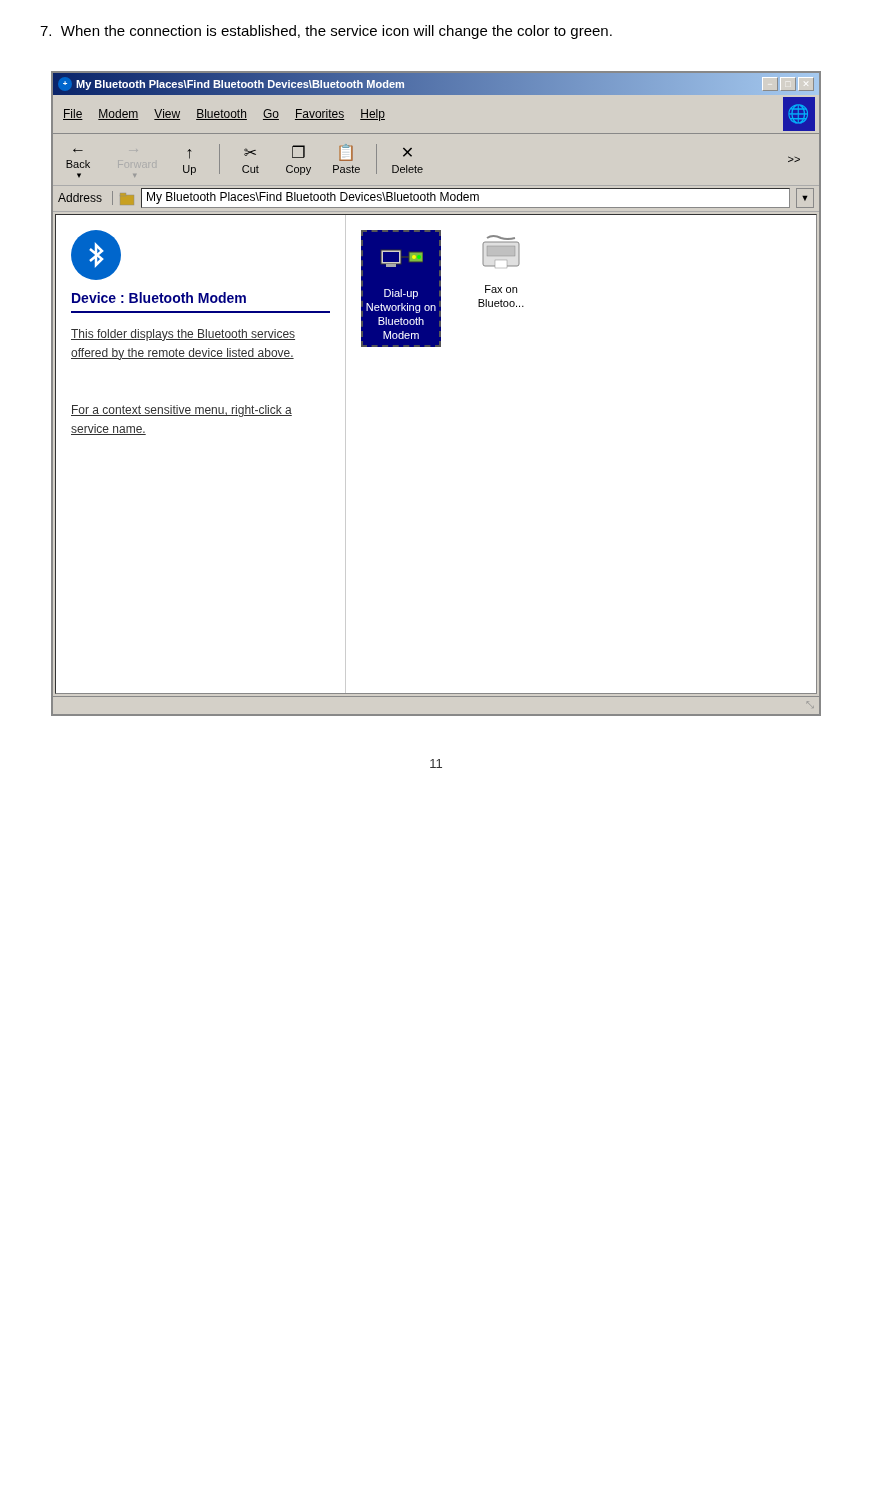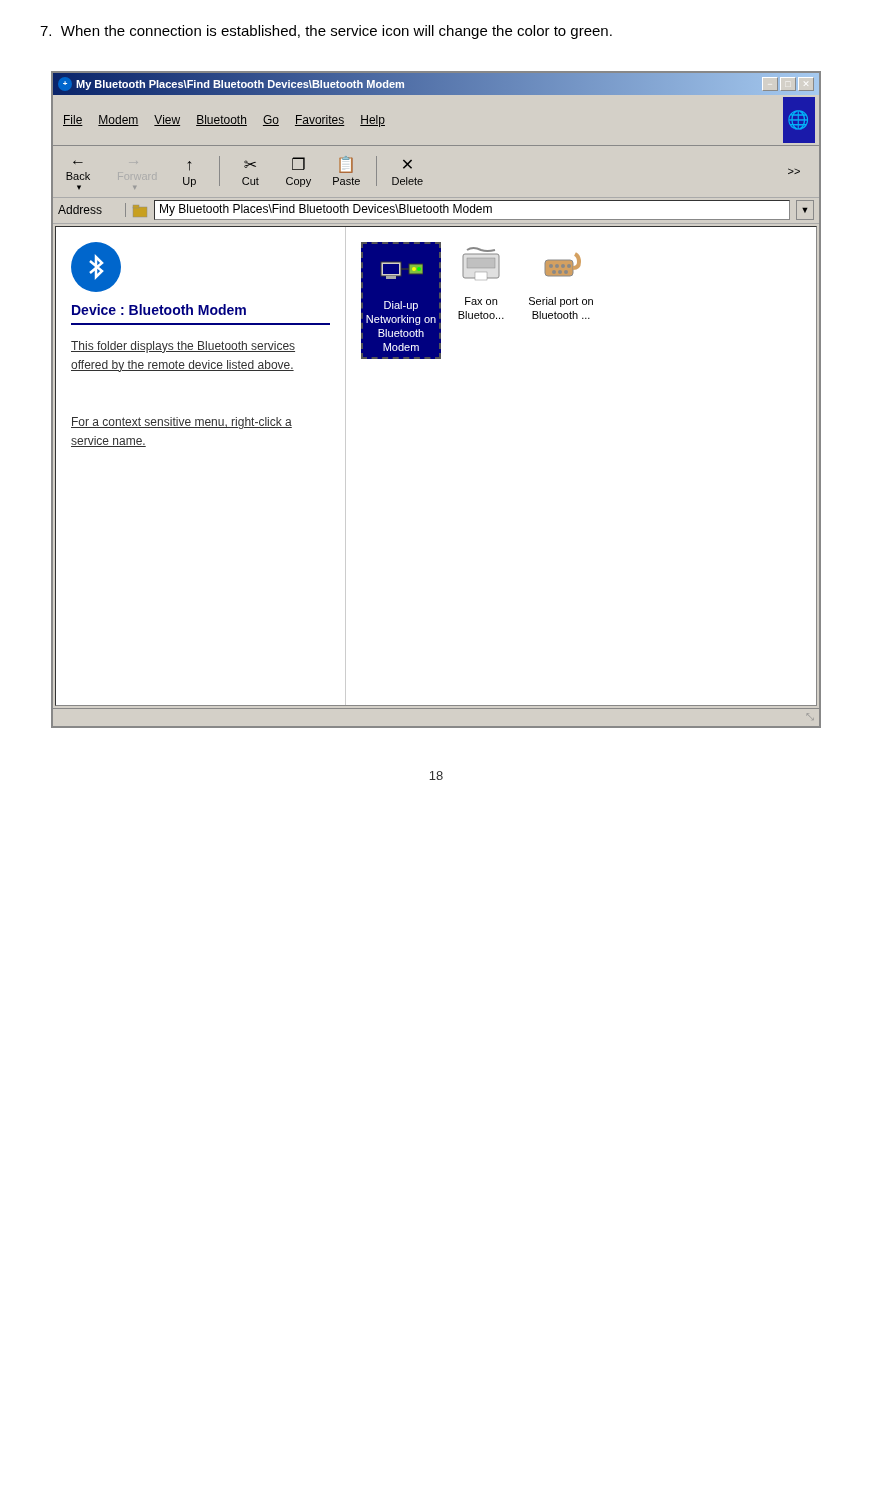--- a/index.html
+++ b/index.html
@@ -71,21 +71,21 @@
 
     
     .win-menubar {
       background: #d4d0c8;
       border-bottom: 1px solid #888;
       padding: 2px 4px;
       display: flex;
       gap: 4px;
     }
     .menu-item {
-      padding: 16px 6px;
+      padding: 10px 6px;
       font-size: 12px;
       cursor: pointer;
       text-decoration: underline;
     }
 
     
     .win-toolbar {
       background: #d4d0c8;
       border-bottom: 1px solid #aaa;
       padding: 3px 5px;
@@ -123,21 +123,21 @@
       border-bottom: 1px solid #aaa;
       padding: 3px 5px;
       display: flex;
       align-items: center;
       gap: 6px;
       height: 26px;
     }
     .address-label {
       font-size: 12px;
       border-right: 1px solid #888;
-      padding-right: 23px;
+      padding-right: 10px;
     }
     .address-input {
       flex: 1;
       background: white;
       border: 1px inset #888;
       padding: 1px 4px;
       font-size: 12px;
       height: 20px;
     }
     .address-dropdown {
@@ -192,20 +192,21 @@
       line-height: 1.6;
       text-decoration: underline;
     }
     .right-panel {
       flex: 1;
       background: white;
       padding: 15px;
       display: flex;
       flex-direction: row;
       align-items: flex-start;
+      gap: 20px;
     }
     .service-icon {
       display: flex;
       flex-direction: column;
       align-items: center;
       width: 80px;
       cursor: pointer;
     }
     .service-icon.selected {
       background: #000080;
@@ -402,43 +403,24 @@
             <rect x="8" y="14" width="28" height="10" fill="#c0c0c0" stroke="#888" stroke-width="0.5"></rect>
 
             <path d="M8,6 Q14,2 22,6 Q28,8 36,6" fill="none" stroke="#888" stroke-width="2"></path>
 
             <rect x="16" y="28" width="12" height="8" fill="white" stroke="#888" stroke-width="0.5"></rect>
           </svg>
         </div>
         <span class="service-icon-label">Fax on Bluetoo...</span>
       </div>
 
-      <div class="service-icon">
-        <div class="service-icon-img">
-          <svg width="44" height="44" viewBox="0 0 44 44">
-
-            <rect x="6" y="16" width="28" height="16" rx="3" fill="#d4a060" stroke="#888" stroke-width="1"></rect>
-
-            <circle cx="12" cy="22" r="2" fill="#888"></circle>
-            <circle cx="18" cy="22" r="2" fill="#888"></circle>
-            <circle cx="24" cy="22" r="2" fill="#888"></circle>
-            <circle cx="30" cy="22" r="2" fill="#888"></circle>
-            <circle cx="15" cy="28" r="2" fill="#888"></circle>
-            <circle cx="21" cy="28" r="2" fill="#888"></circle>
-            <circle cx="27" cy="28" r="2" fill="#888"></circle>
-
-            <path d="M34,24 Q40,24 40,18 Q40,12 36,10" fill="none" stroke="#d4a060" stroke-width="4"></path>
-          </svg>
-        </div>
-        <span class="service-icon-label">Serial port on Bluetooth ...</span>
-      </div>
 
     </div>
   </div>
 
   <div class="win-statusbar">
     <span class="resize-grip">⤡</span>
   </div>
 </div>
 
 <div class="page-footer">
-  <span>18</span>
+  <span>11</span>
 </div>
 
 </body></html>

